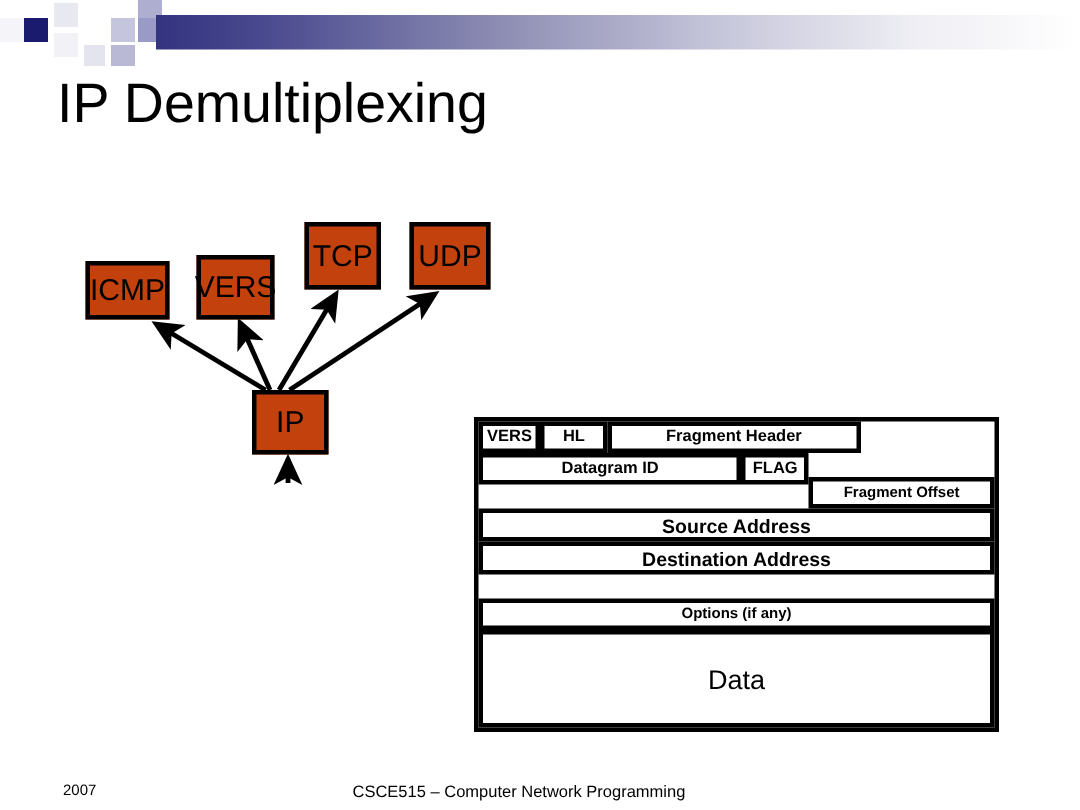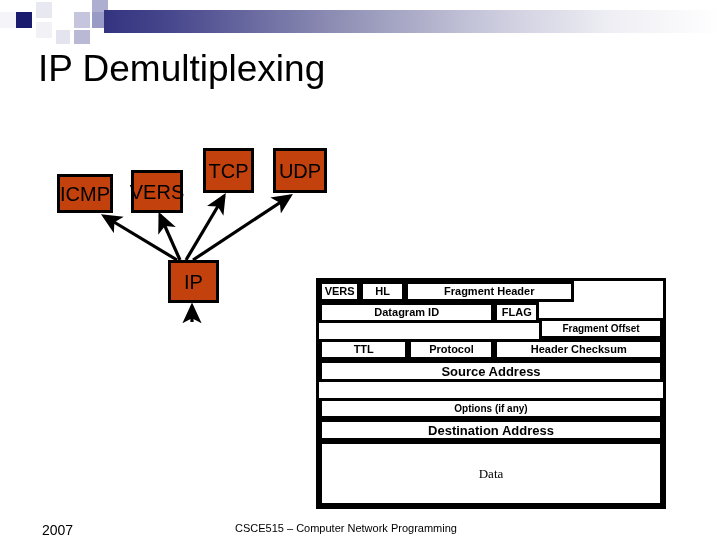--- a/index.html
+++ b/index.html
@@ -100,28 +100,28 @@
     text-align: center;
     height: 21px;
     font-size: 11px;
     font-weight: bold;
     line-height: 1;
     overflow: hidden;
     white-space: nowrap;
   }
   .hcell.tall   { height: 22px; font-size: 13px; }
   .hcell.small  { font-size: 10px; margin-top: 16px; }
-  .hcell.data   { height: 65px; font-size: 13px; font-weight: normal; font-family: Liberation Serif, serif; }
+  .hcell.data   { height: 65px; font-size: 18px; font-weight: normal; }
   .hcell.plainw { font-weight: normal; }
 
   
   #footer-year {
     position: absolute;
     left: 42px; top: 522px;
-    font-size: 14px;
+    font-size: 10px;
   }
   #footer-course {
     position: absolute;
     left: 235px; top: 522px;
     font-size: 11px;
   }
 </style>
 </head>
 <body>
 
@@ -178,32 +178,27 @@
       <div class="hcell" style="width: 12%;">VERS</div>
       <div class="hcell" style="width: 13%;">HL</div>
       <div class="hcell" style="width: 49%;">Fragment Header</div>
     </div>
     <div class="hrow">
       <div class="hcell" style="width: 51%;">Datagram ID</div>
       <div class="hcell" style="width: 13%;">FLAG</div>
       <div class="hcell small" style="width: 36%;">Fragment Offset</div>
     </div>
     <div class="hrow">
-      <div class="hcell" style="width: 26%;">TTL</div>
-      <div class="hcell" style="width: 25%;">Protocol</div>
-      <div class="hcell" style="width: 49%;">Header Checksum</div>
-    </div>
-    <div class="hrow">
       <div class="hcell tall" style="width: 100%;">Source Address</div>
     </div>
     <div class="hrow">
+      <div class="hcell tall" style="width: 100%;">Destination Address</div>
+    </div>
+    <div class="hrow">
       <div class="hcell small small" style="width: 100%;">Options (if any)</div>
-    </div>
-    <div class="hrow">
-      <div class="hcell tall" style="width: 100%;">Destination Address</div>
     </div>
     <div class="hrow">
       <div class="hcell data plainw" style="width: 100%;">Data</div>
     </div>
   </div>
 
 <div id="footer-year">2007</div>
 <div id="footer-course">CSCE515 – Computer Network Programming</div>
 
 </body></html>

